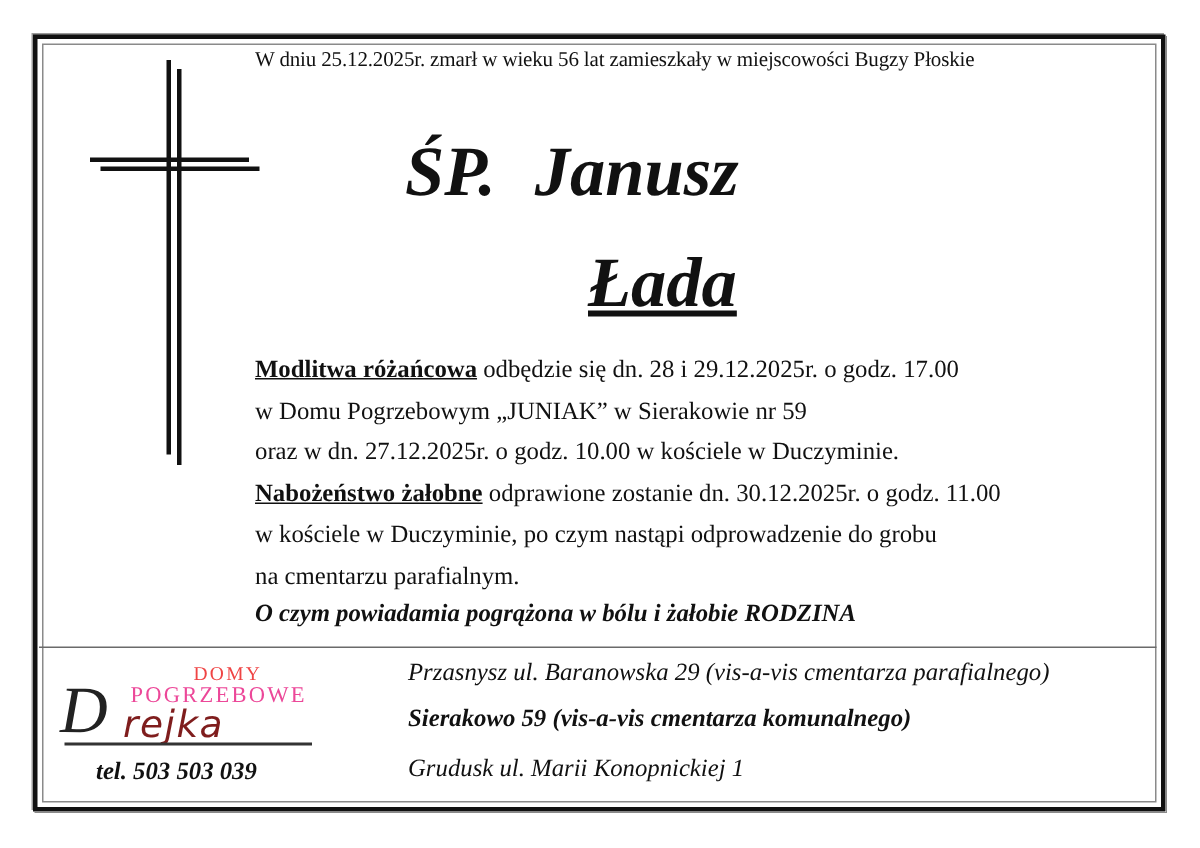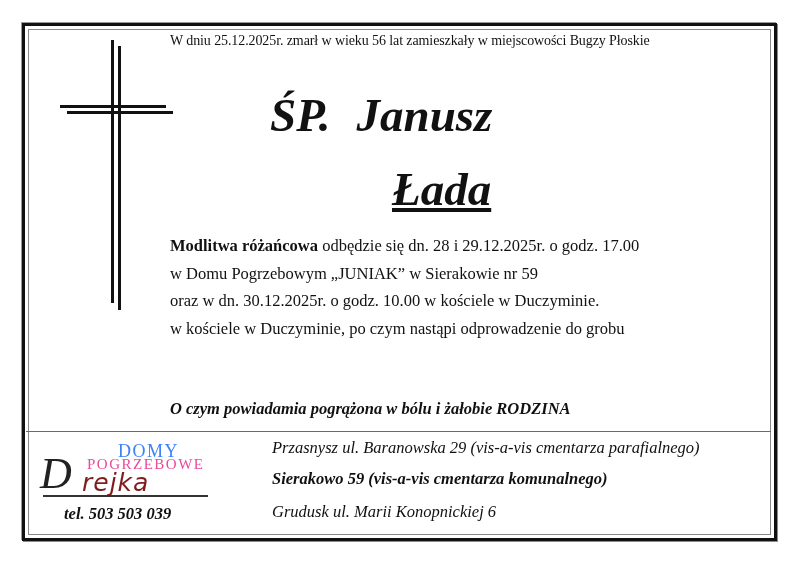--- a/index.html
+++ b/index.html
@@ -65,43 +65,44 @@
     }
     .body-text {
       left: 170px;
       top: 232px;
       font-size: 16.5px;
       line-height: 27.6px;
       white-space: nowrap;
     }
     .body-text .lead {
       font-weight: bold;
+      text-decoration: underline;
     }
     .closing {
       left: 170px;
       top: 399px;
       font-size: 16.5px;
       font-weight: bold;
       font-style: italic;
       white-space: nowrap;
     }
     .divider {
       position: absolute;
       left: 26px;
       top: 431px;
       width: 745px;
       height: 1px;
       background: #6a6a6a;
     }
     .logo-domy {
-      left: 118px;
+      left: 129px;
       top: 441px;
-      font-size: 18px;
+      font-size: 13px;
       letter-spacing: 1.5px;
-      color: #3b82f6;
+      color: #ef4444;
     }
     .logo-pogrzebowe {
       left: 87px;
       top: 456px;
       font-size: 15px;
       letter-spacing: 1.5px;
       color: #ec4899;
     }
     .logo-mark {
       left: 40px;
@@ -164,33 +165,35 @@
 <div class="abs top-line">W dniu 25.12.2025r. zmarł w wieku 56 lat zamieszkały w miejscowości Bugzy Płoskie</div>
 
 <div class="abs name-1">
   <span>ŚP.</span><span class="gap"></span><span>Janusz</span>
 </div>
 <div class="abs name-2">Łada</div>
 
 <div class="abs body-text">
   <div><span class="lead">Modlitwa różańcowa</span><span> odbędzie się dn. 28 i 29.12.2025r. o godz. 17.00</span></div>
   <div>w Domu Pogrzebowym „JUNIAK” w Sierakowie nr 59</div>
-  <div>oraz w dn. 30.12.2025r. o godz. 10.00 w kościele w Duczyminie.</div>
+  <div>oraz w dn. 27.12.2025r. o godz. 10.00 w kościele w Duczyminie.</div>
+  <div><span class="lead">Nabożeństwo żałobne</span><span> odprawione zostanie dn. 30.12.2025r. o godz. 11.00</span></div>
   <div>w kościele w Duczyminie, po czym nastąpi odprowadzenie do grobu</div>
+  <div>na cmentarzu parafialnym.</div>
 </div>
 
 <div class="abs closing">O czym powiadamia pogrążona w bólu i żałobie RODZINA</div>
 
 <div class="divider"></div>
 
 <div>
   <div class="abs logo-domy">DOMY</div>
   <div class="abs logo-pogrzebowe">POGRZEBOWE</div>
   <div class="abs logo-mark">D</div>
   <div class="abs logo-rejka">rejka</div>
   <div class="logo-underline"></div>
 </div>
 
 <div class="abs phone">tel. 503 503 039</div>
 
 <div class="abs addr addr-1">Przasnysz ul. Baranowska 29 (vis-a-vis cmentarza parafialnego)</div>
 <div class="abs addr addr-2">Sierakowo 59 (vis-a-vis cmentarza komunalnego)</div>
-<div class="abs addr addr-3">Grudusk ul. Marii Konopnickiej 6</div>
+<div class="abs addr addr-3">Grudusk ul. Marii Konopnickiej 1</div>
 
 </body></html>

